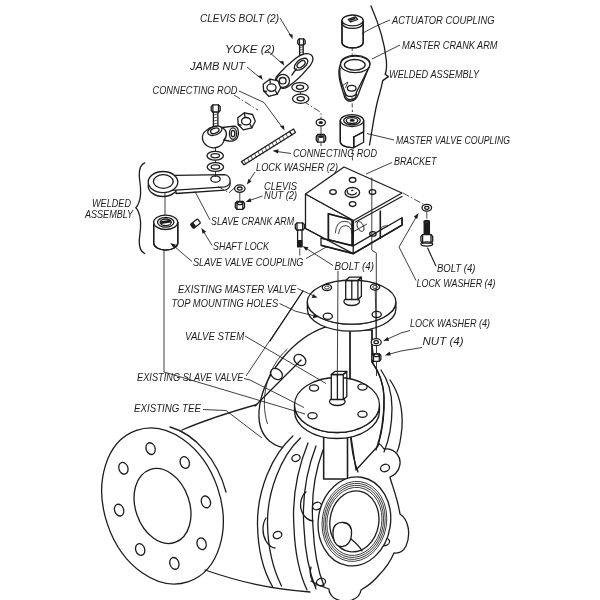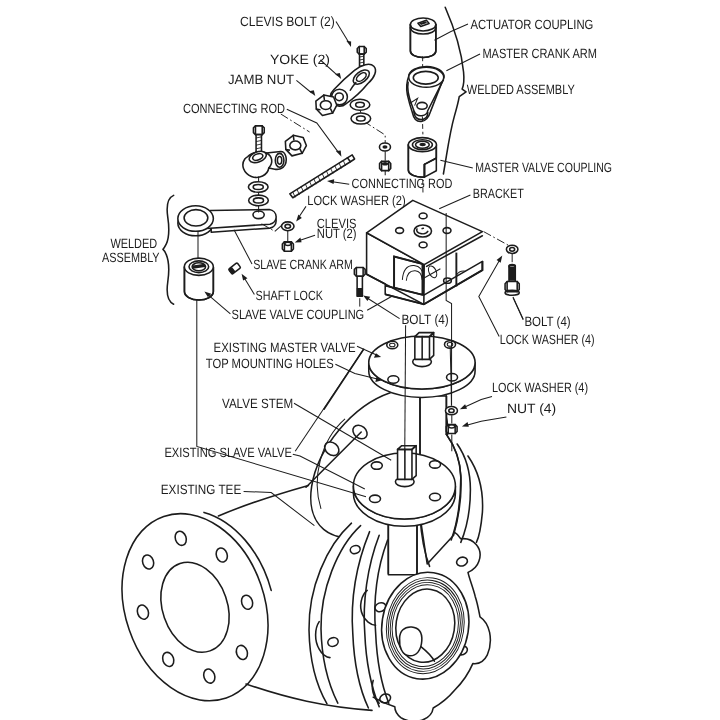--- a/index.html
+++ b/index.html
@@ -1,16 +1,16 @@
 <!DOCTYPE html>
 <html><head>
 <meta charset="utf-8">
 <style>
 html,body{margin:0;padding:0;background:#fff;}
-#stage{position:relative;width:600px;height:600px;background:#ffffff;overflow:hidden;}
+#stage{position:relative;width:600px;height:600px;background:#ffffff;overflow:hidden;font-style:italic;}
 text{font-family:"Liberation Sans",sans-serif;font-size:11.2px;fill:#1c1c1c;}
 .p{stroke:#1c1c1c;stroke-width:1.3;fill:none;stroke-linecap:round;stroke-linejoin:round;}
 .pf{stroke:#1c1c1c;stroke-width:1.3;fill:#ffffff;stroke-linejoin:round;}
 .t{stroke:#1c1c1c;stroke-width:0.85;fill:none;}
 .d{stroke:#1c1c1c;stroke-width:0.8;fill:none;stroke-dasharray:4 2.4;}
 .dd{stroke:#1c1c1c;stroke-width:0.8;fill:none;stroke-dasharray:7 2.2 1.4 2.2;}
 .k{stroke:#1c1c1c;stroke-width:1.6;fill:none;}
 .a{fill:#1c1c1c;stroke:none;}
 </style>
 </head>

